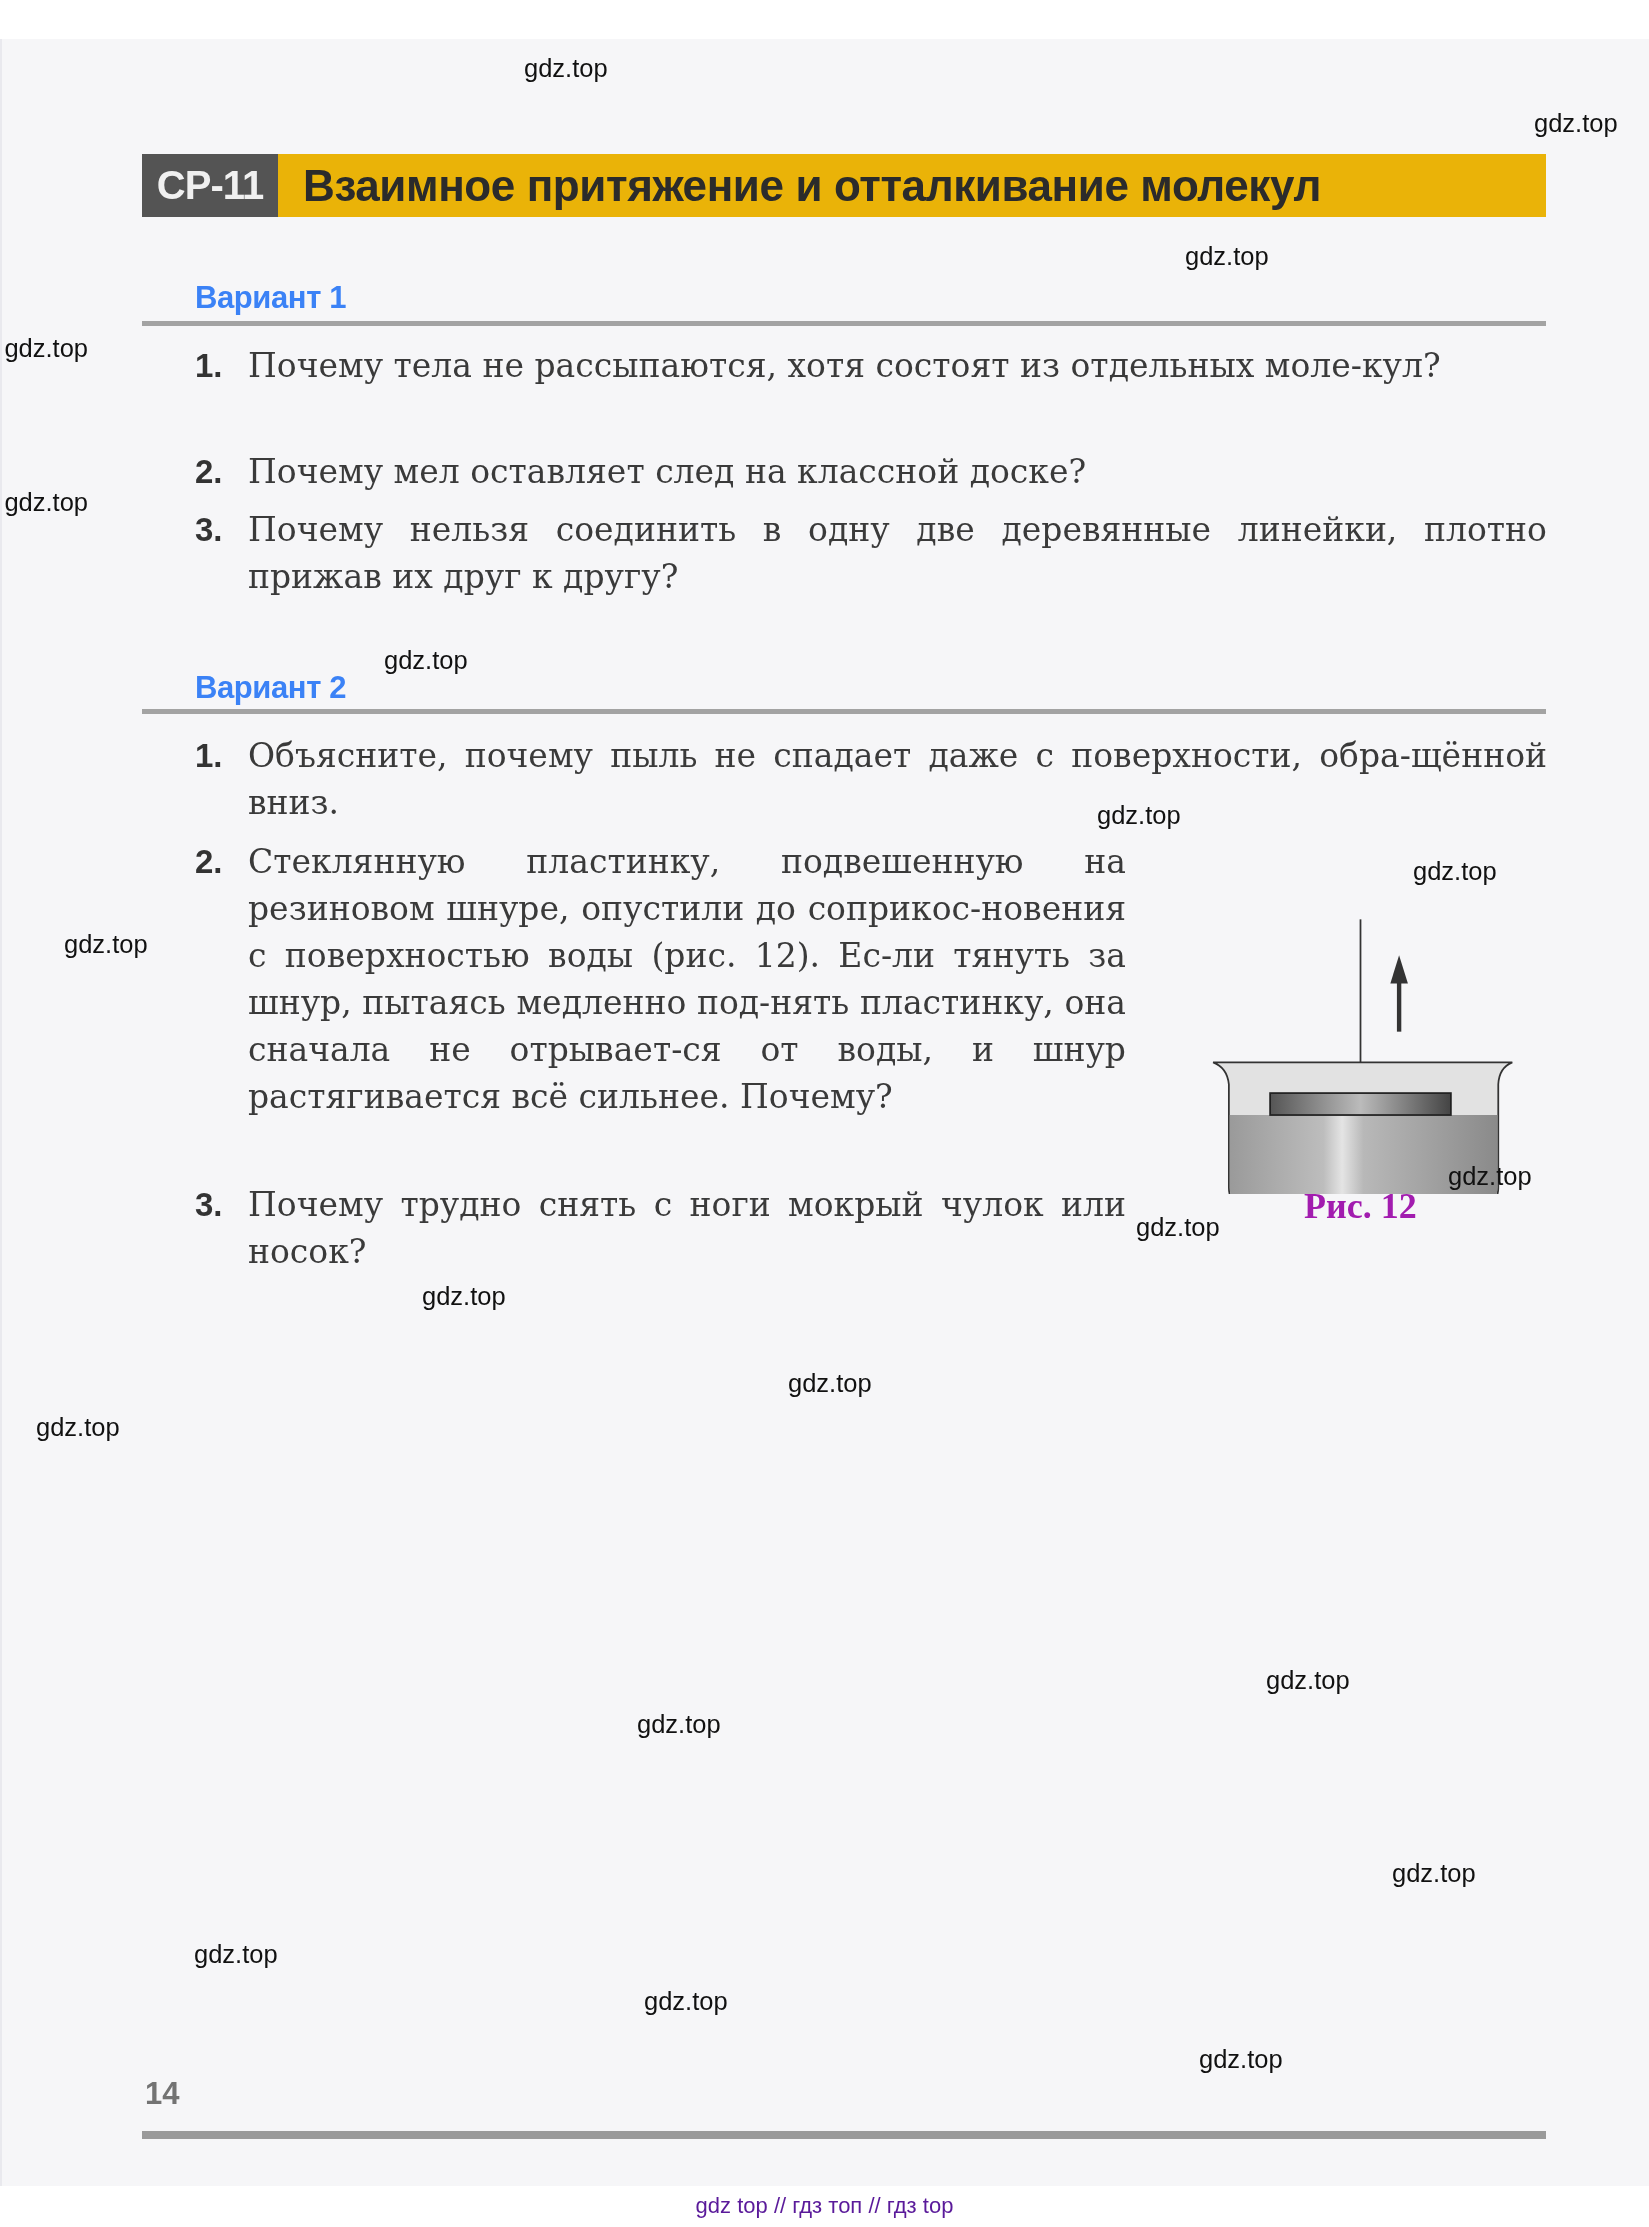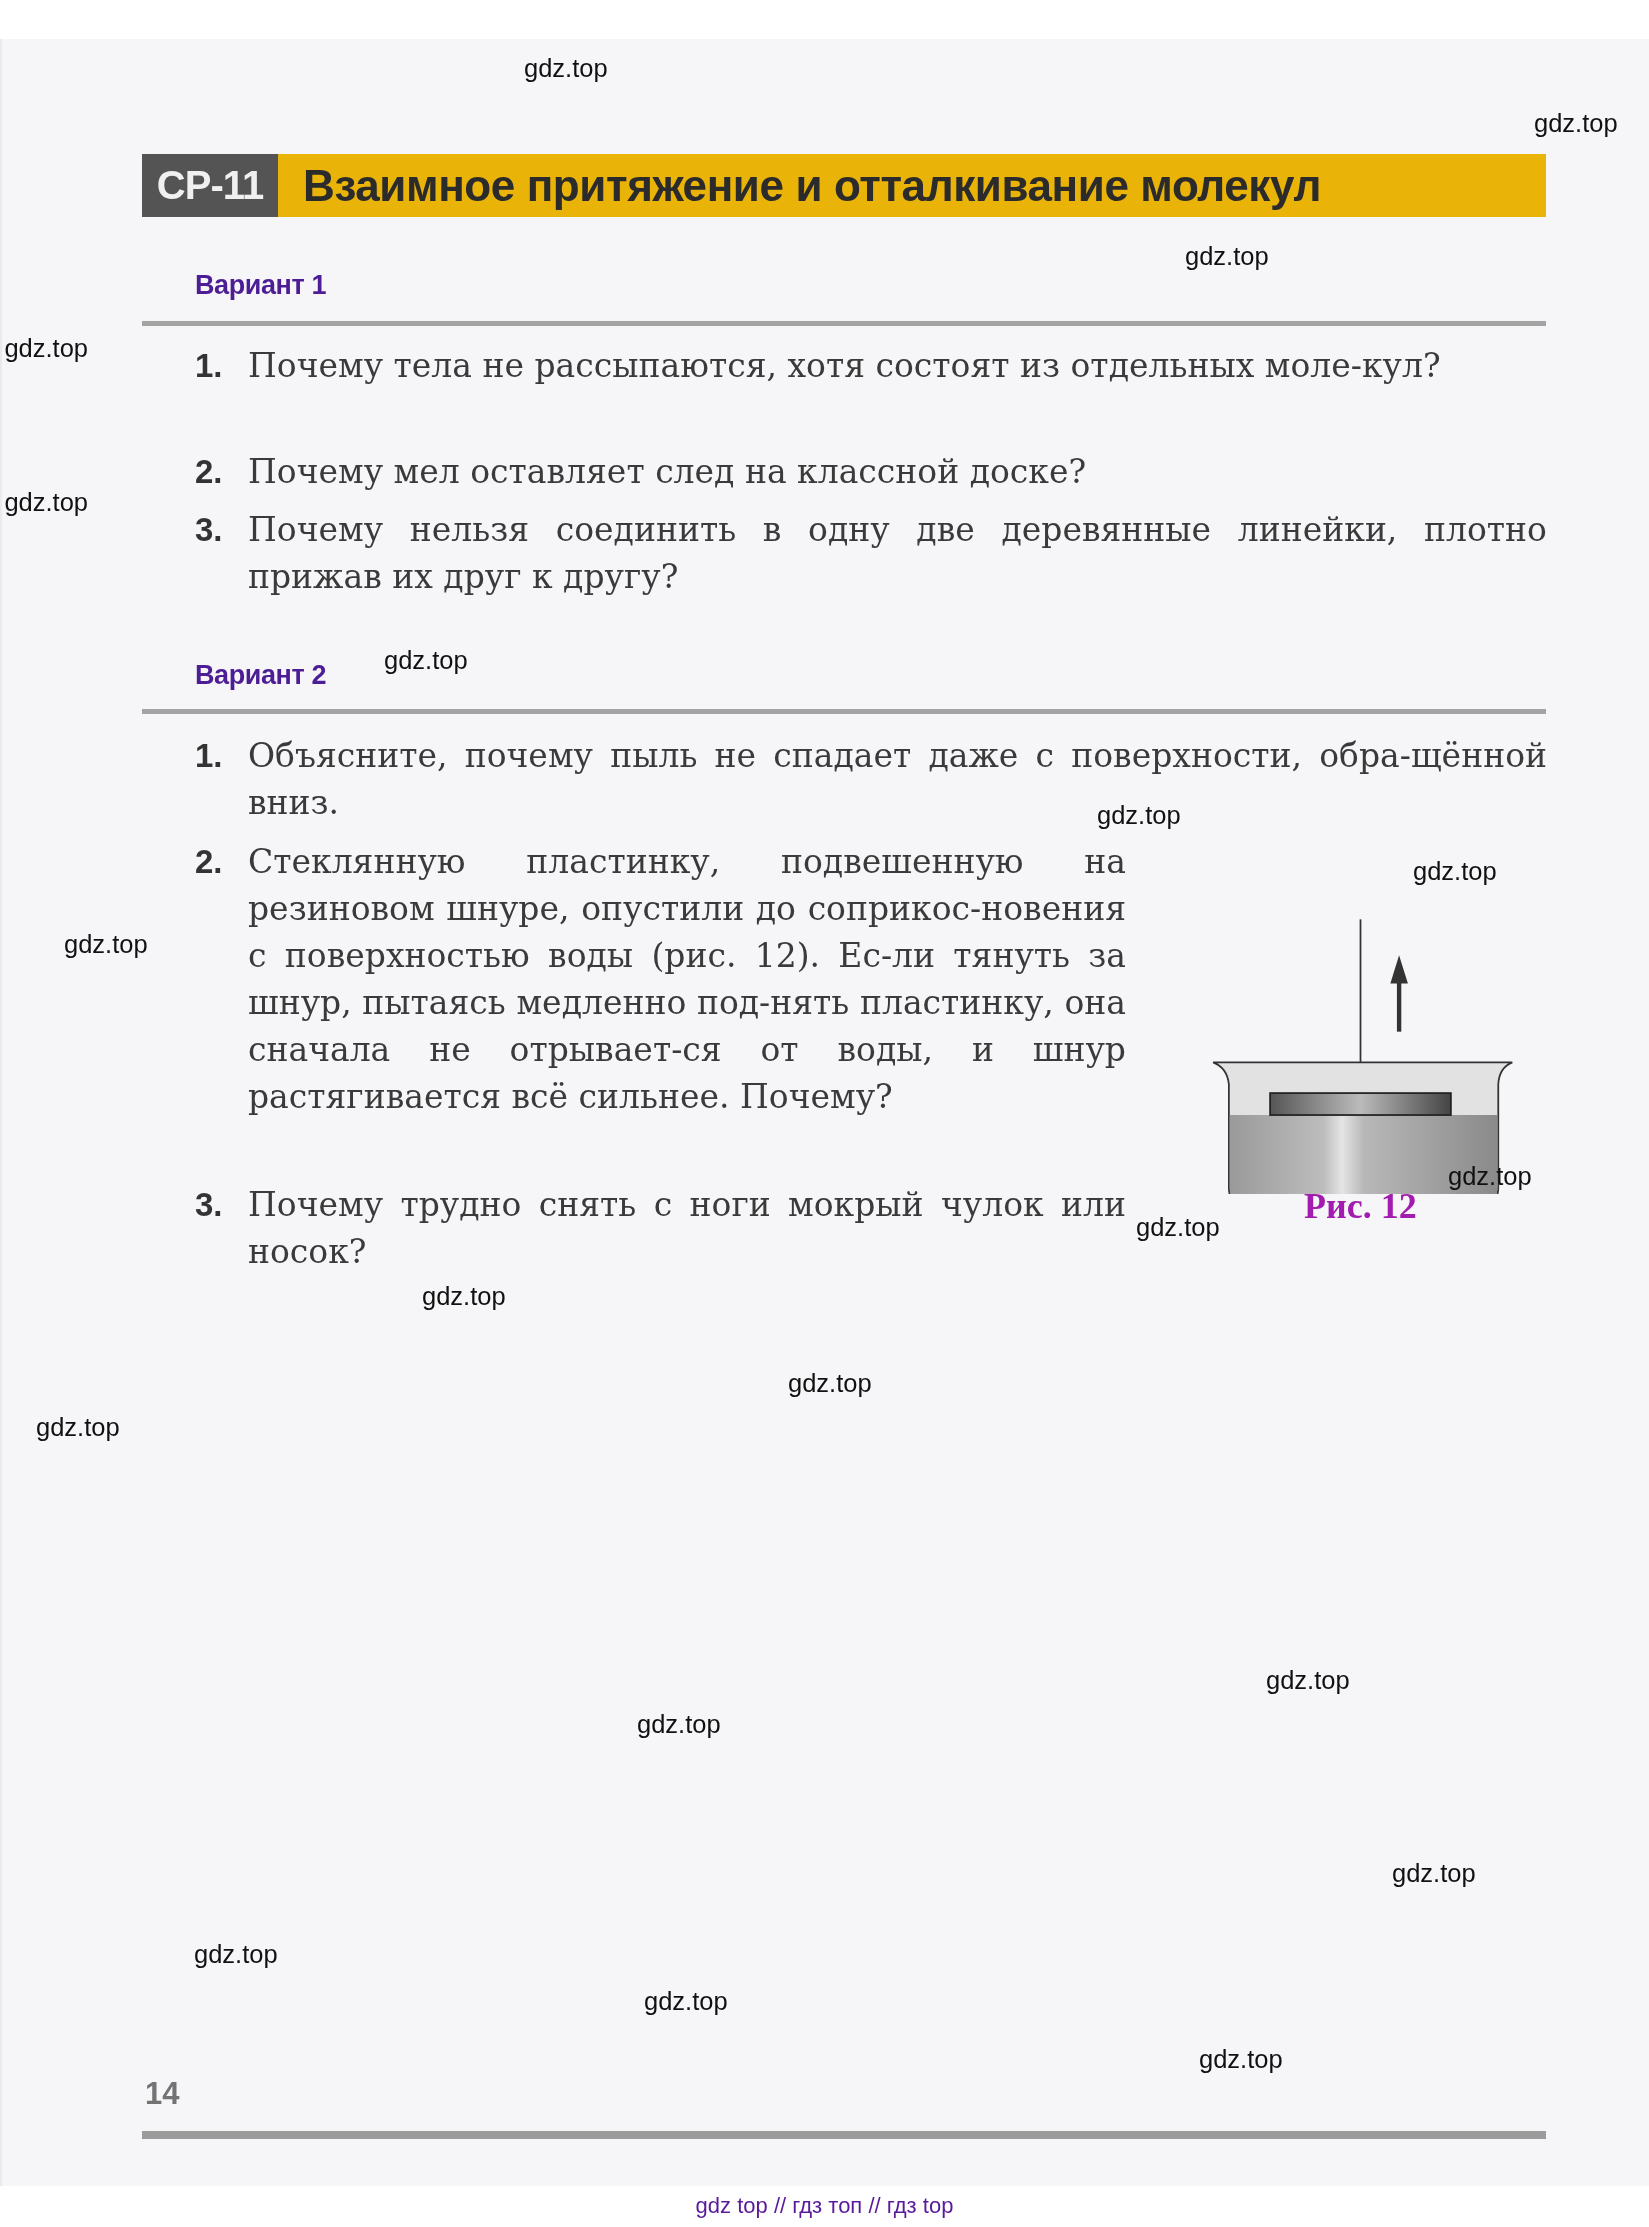--- a/index.html
+++ b/index.html
@@ -33,22 +33,23 @@
     width: 136px; height: 63px; background: #545454; color: #f0f0f0;
     font-family: "Liberation Sans", sans-serif; font-weight: bold; font-size: 40px;
     display: flex; align-items: center; justify-content: center; letter-spacing: -0.9px;
   }
   .header-title {
     padding-left: 25px; font-family: "Liberation Sans", sans-serif; font-weight: bold;
     font-size: 44px; color: #2b2b2b; letter-spacing: -0.4px; white-space: nowrap;
   }
   .variant-heading {
     position: absolute; left: 195px;
-    font-family: "Liberation Sans", sans-serif; font-weight: bold; font-size: 27px; color: #4c1d95;
+    font-family: "Liberation Sans", sans-serif; font-weight: bold; font-size: 31px; color: #3b82f6;
     letter-spacing: -0.4px;
+    margin-top: 10px;
   }
   .rule {
     position: absolute; left: 142px; width: 1404px; height: 5.3px; background: #a3a3a3;
   }
   .rule.bottom { height: 8px; background: #9a9a9a; }
   .question {
     position: absolute; left: 195px; font-size: 33px; color: #3a3a3a; line-height: 47px;
     font-family: "DejaVu Serif", serif;
   }
   .question .num {

